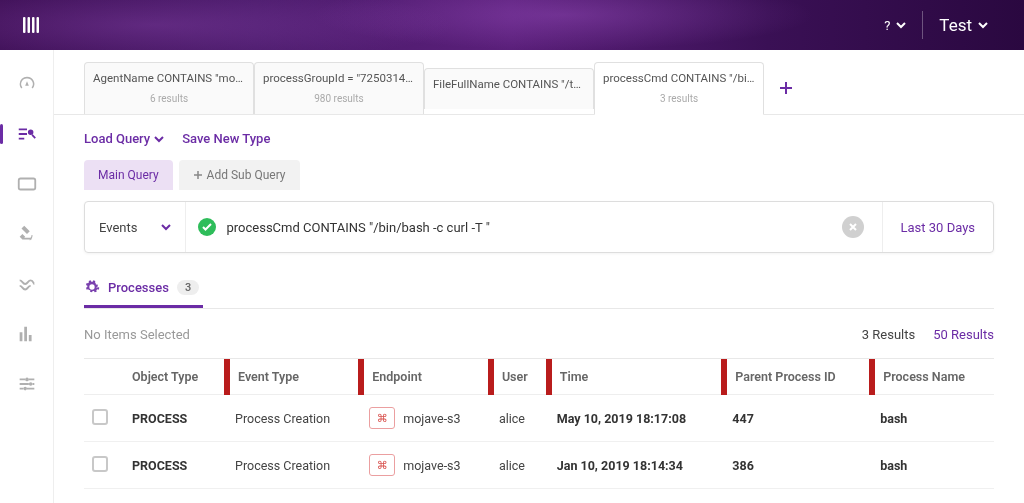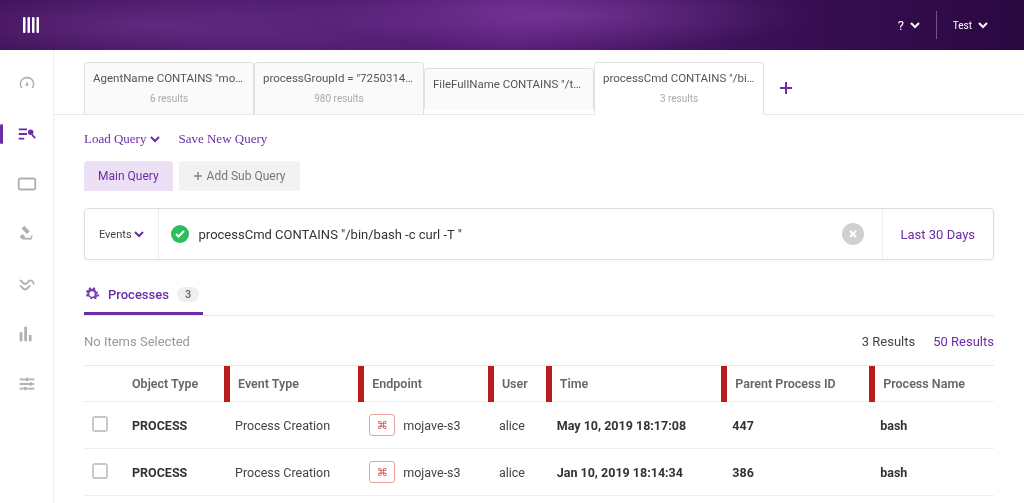--- a/index.html
+++ b/index.html
@@ -9,21 +9,21 @@
   
   .topbar { height: 50px; background: linear-gradient(90deg, #3d0f55 0%, #4a1a6a 25%, #5a1f7a 50%, #3a1055 75%, #2a0840 100%); background-color: #3d0f55; display: flex; align-items: center; padding: 0 20px; color: #fff; position: relative; }
   .topbar::before { content:""; position:absolute; inset:0; background:
     radial-gradient(ellipse 300px 40px at 15% 50%, rgba(180,100,220,0.25), transparent),
     radial-gradient(ellipse 250px 35px at 55% 30%, rgba(180,100,220,0.3), transparent);
     pointer-events:none;}
   .topbar .logo { display:flex; align-items:center; position:relative; z-index:1;}
   .topbar .spacer { flex:1; }
   .topbar .help { display:flex; align-items:center; gap:6px; padding:0 16px; cursor:pointer; position:relative; z-index:1;}
   .topbar .sep { width:1px; height:28px; background:rgba(255,255,255,0.3); position:relative; z-index:1;}
-  .topbar .account { display:flex; align-items:center; gap:6px; padding:0 16px; font-size:10px; cursor:pointer; position:relative; z-index:1;}
+  .topbar .account { display:flex; align-items:center; gap:6px; padding:0 16px; font-size:17px; cursor:pointer; position:relative; z-index:1;}
 
   
   .body { flex:1; display:flex; min-height:0; }
 
   
   .sidebar { width: 54px; border-right:1px solid #eee; display:flex; flex-direction:column; align-items:center; padding-top:20px; gap:22px; }
   .nav-item { width:28px; height:28px; display:flex; align-items:center; justify-content:center; color:#b0b0b0; cursor:pointer; border-radius:4px; position:relative;}
   .nav-item.active { color:#6b2ca5; }
   .nav-item.active::before { content:""; position:absolute; left:-13px; top:4px; bottom:4px; width:3px; background:#6b2ca5; border-radius:2px;}
 
@@ -33,32 +33,32 @@
   
   .query-tabs-row { display:flex; align-items:center; border-bottom:1px solid #e8e8e8; padding: 12px 16px 0 30px; gap:0;}
   .query-tab { width:170px; padding:8px 8px 10px 8px; border-top:1px solid #e0e0e0; border-left:1px solid #e0e0e0; border-right:1px solid #e0e0e0; text-align:center; font-size:11px; color:#555; background:#fafafa; border-radius:4px 4px 0 0; cursor:pointer; white-space:nowrap; overflow:hidden;}
   .query-tab .tab-title { font-size:11.5px; color:#555; overflow:hidden; text-overflow:ellipsis;}
   .query-tab .tab-sub { font-size:10px; color:#aaa; margin-top:8px;}
   .query-tab.active { background:#fff; border-bottom:1px solid #fff; margin-bottom:-1px;}
   .add-tab { width:36px; display:flex; align-items:center; justify-content:center; color:#6b2ca5; font-size:18px; cursor:pointer; margin-left:4px;}
 
   
   .query-controls { padding: 16px 30px 0 30px; }
-  .load-save-row { display:flex; gap:18px; margin-bottom:14px;font-family:Liberation Serif, serif; }
+  .load-save-row { display:flex; gap:18px; margin-bottom:14px; }
   .text-link { color:#6b2ca5; font-size:13px; display:flex; align-items:center; gap:4px; cursor:pointer; font-weight:500;}
 
   
-  .sub-tab-row { display:flex; gap:6px; margin-bottom:17px;}
+  .sub-tab-row { display:flex; gap:6px; margin-bottom:11px;}
   .sub-tab { padding:8px 14px; font-size:12px; border-radius:4px 4px 0 0; cursor:pointer;}
   .sub-tab.primary { background:#ece0f4; color:#6b2ca5;}
   .sub-tab.secondary { background:#f2f2f2; color:#777; display:flex; align-items:center; gap:4px;}
 
   
   .query-card { border:1px solid #ddd; border-radius:4px; box-shadow:0 1px 3px rgba(0,0,0,0.05); display:flex; align-items:stretch; }
-  .qc-left { border-right:1px solid #eee; display:flex; align-items:center; padding:0 14px; gap:2px; color:#444; font-size:11px; cursor:pointer;}
+  .qc-left { border-right:1px solid #eee; display:flex; align-items:center; padding:0 14px; gap:24px; color:#444; font-size:13px; cursor:pointer;}
   .qc-mid { flex:1; display:flex; align-items:center; padding:14px 12px; gap:10px;}
   .check-circle { width:18px; height:18px; border-radius:9px; background:#2ebd5a; display:flex; align-items:center; justify-content:center; flex-shrink:0;}
   .check-circle svg { width:10px; height:10px; fill:#fff;}
   .query-text { flex:1; font-size:13px; color:#333;}
   .clear-btn { width:22px; height:22px; border-radius:11px; background:#d0d0d0; display:flex; align-items:center; justify-content:center; cursor:pointer; margin-right:6px;}
   .clear-btn svg { width:10px; height:10px; fill:#fff;}
   .qc-right { border-left:1px solid #eee; display:flex; align-items:center; padding:0 18px; color:#6b2ca5; font-size:13px; cursor:pointer;}
 
   
   .results-tab-row { margin-top:16px; border-bottom:1px solid #e8e8e8;}
@@ -190,21 +190,21 @@
 
       <div class="query-controls">
         <div class="load-save-row">
           <div class="text-link">
             <span>Load Query</span>
             <svg width="10" height="10" viewBox="0 0 10 10">
                 <path d="M1 3l4 4 4-4" stroke="#6b2ca5" stroke-width="2" fill="none"></path>
               </svg>
           </div>
           <div class="text-link">
-            <span>Save New Query</span>
+            <span>Save New Type</span>
           </div>
         </div>
 
         <div class="sub-tab-row">
           <div class="sub-tab primary">
             <span>Main Query</span>
           </div>
           <div class="sub-tab secondary">
             <svg width="10" height="10" viewBox="0 0 10 10">
                 <path d="M5 1v8M1 5h8" stroke="#888" stroke-width="1.5"></path>

